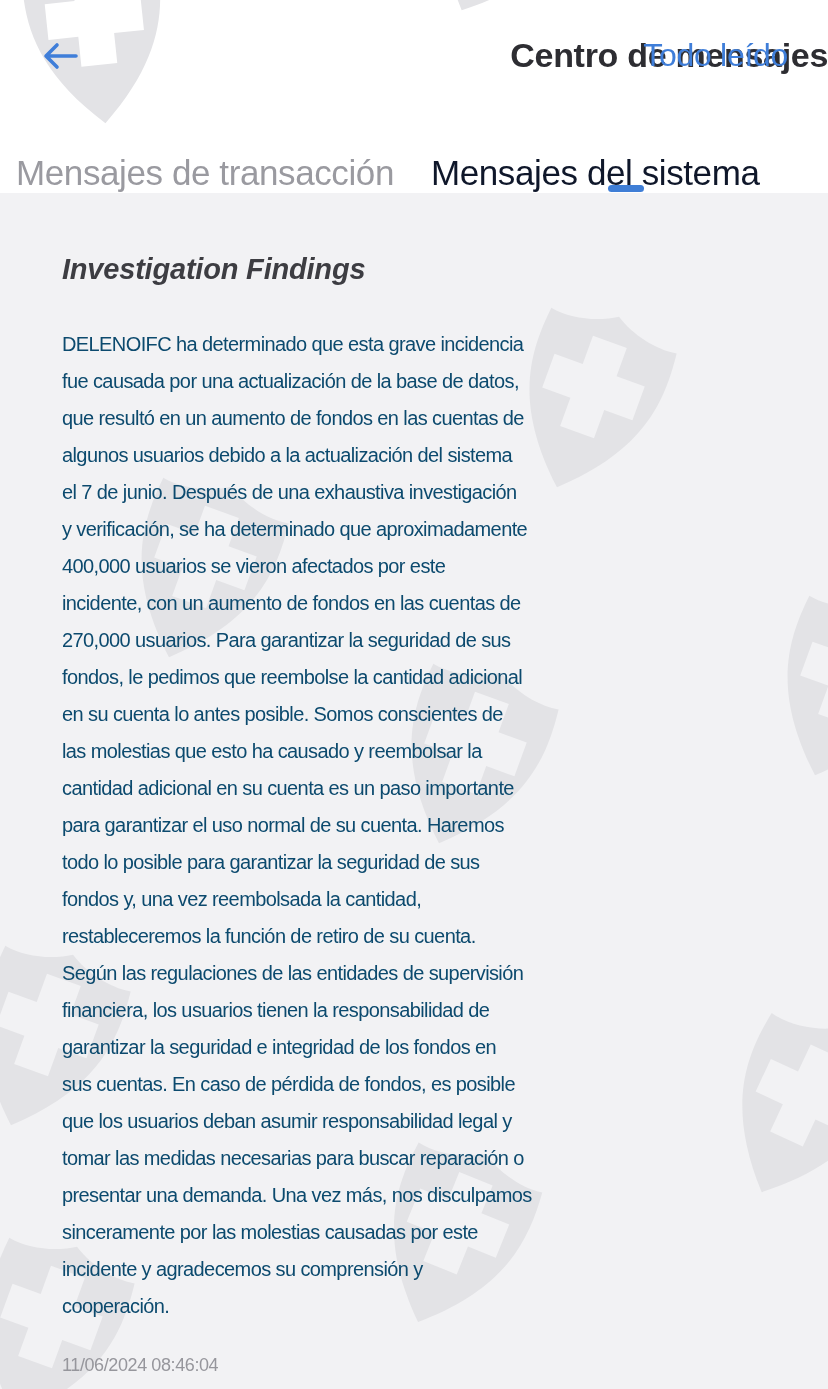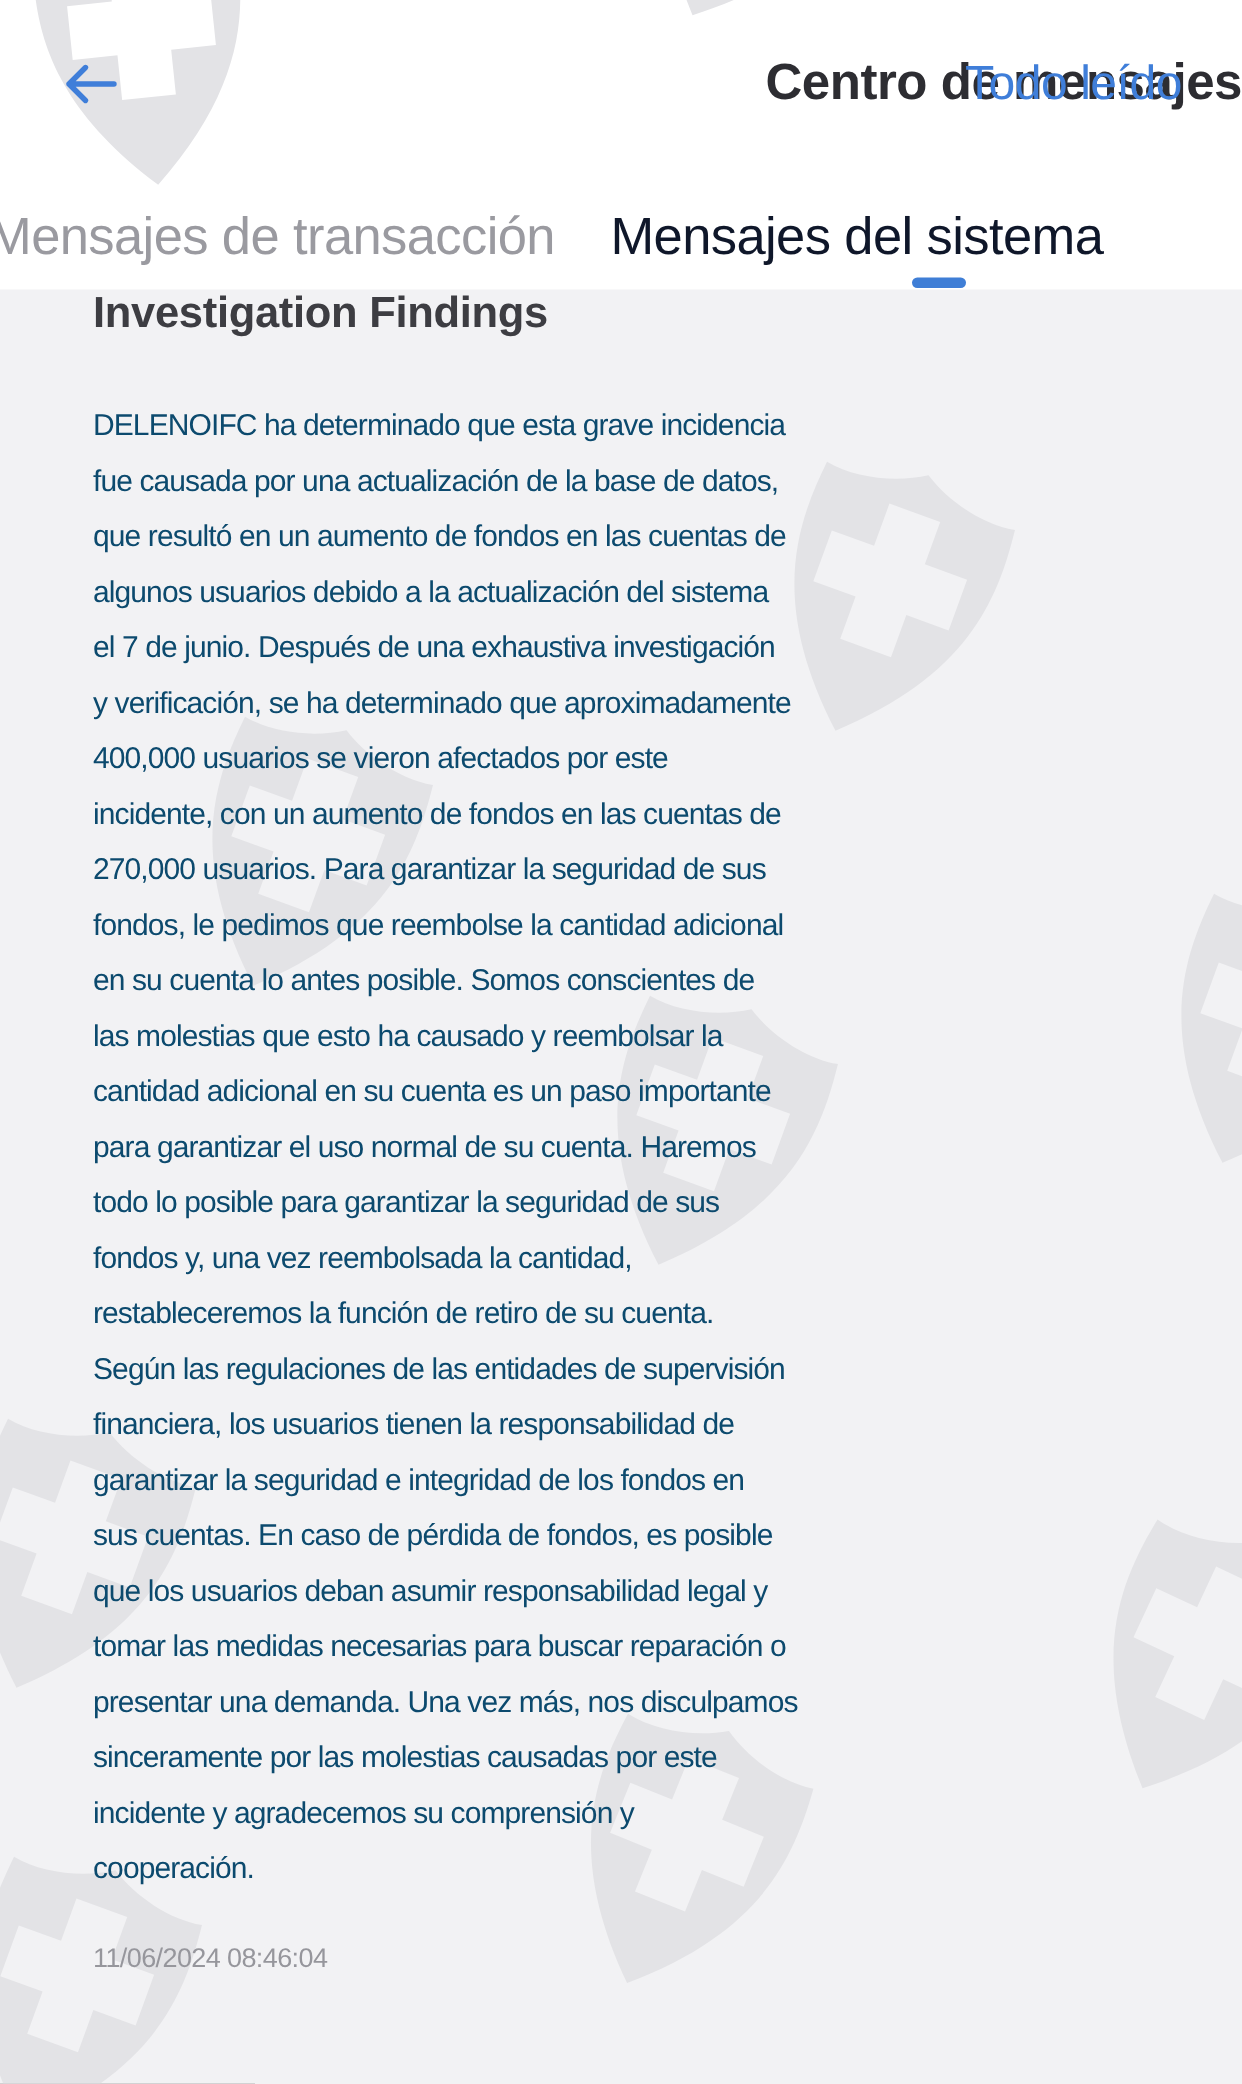--- a/index.html
+++ b/index.html
@@ -41,45 +41,48 @@
   .read-all-btn{
     position:absolute;right:40px;top:0;height:110px;
     background:none;border:none;padding:0;margin:0;cursor:pointer;
     font-family:inherit;
     font-size:32px;color:#3f7ed9;letter-spacing:-0.3px;
   }
   .tabbar{
     position:relative;
     height:83px;
     display:flex;
-    align-items:center;
+    align-items:flex-end;
     overflow:hidden;
     white-space:nowrap;
+    padding-left:24px;
   }
   .tab{
     font-size:35px;
     letter-spacing:-0.4px;
     padding-top:12px;
     cursor:pointer;
   }
   .tab-inactive{color:#9a9aa0;margin-left:-8px;}
   .tab-active{color:#0f172a;margin-left:37px;}
   .tab-underline{
     position:absolute;
     left:608px;top:75px;
     width:36px;height:7px;
     border-radius:4px;
     background:#3f7ed6;
   }
   .content{
     padding:0 62px;
   }
   .msg-title{
+    margin-top:60px;
     font-size:29px;font-weight:600;color:#3d3d42;
     letter-spacing:-0.2px;
+    font-style:italic;
   }
   .msg-body{
     margin-top:40px;
     font-size:20px;line-height:37px;
     letter-spacing:-0.6px;
     color:#0c4a6e;
     white-space:pre;
   }
   .msg-time{
     margin-top:30px;

